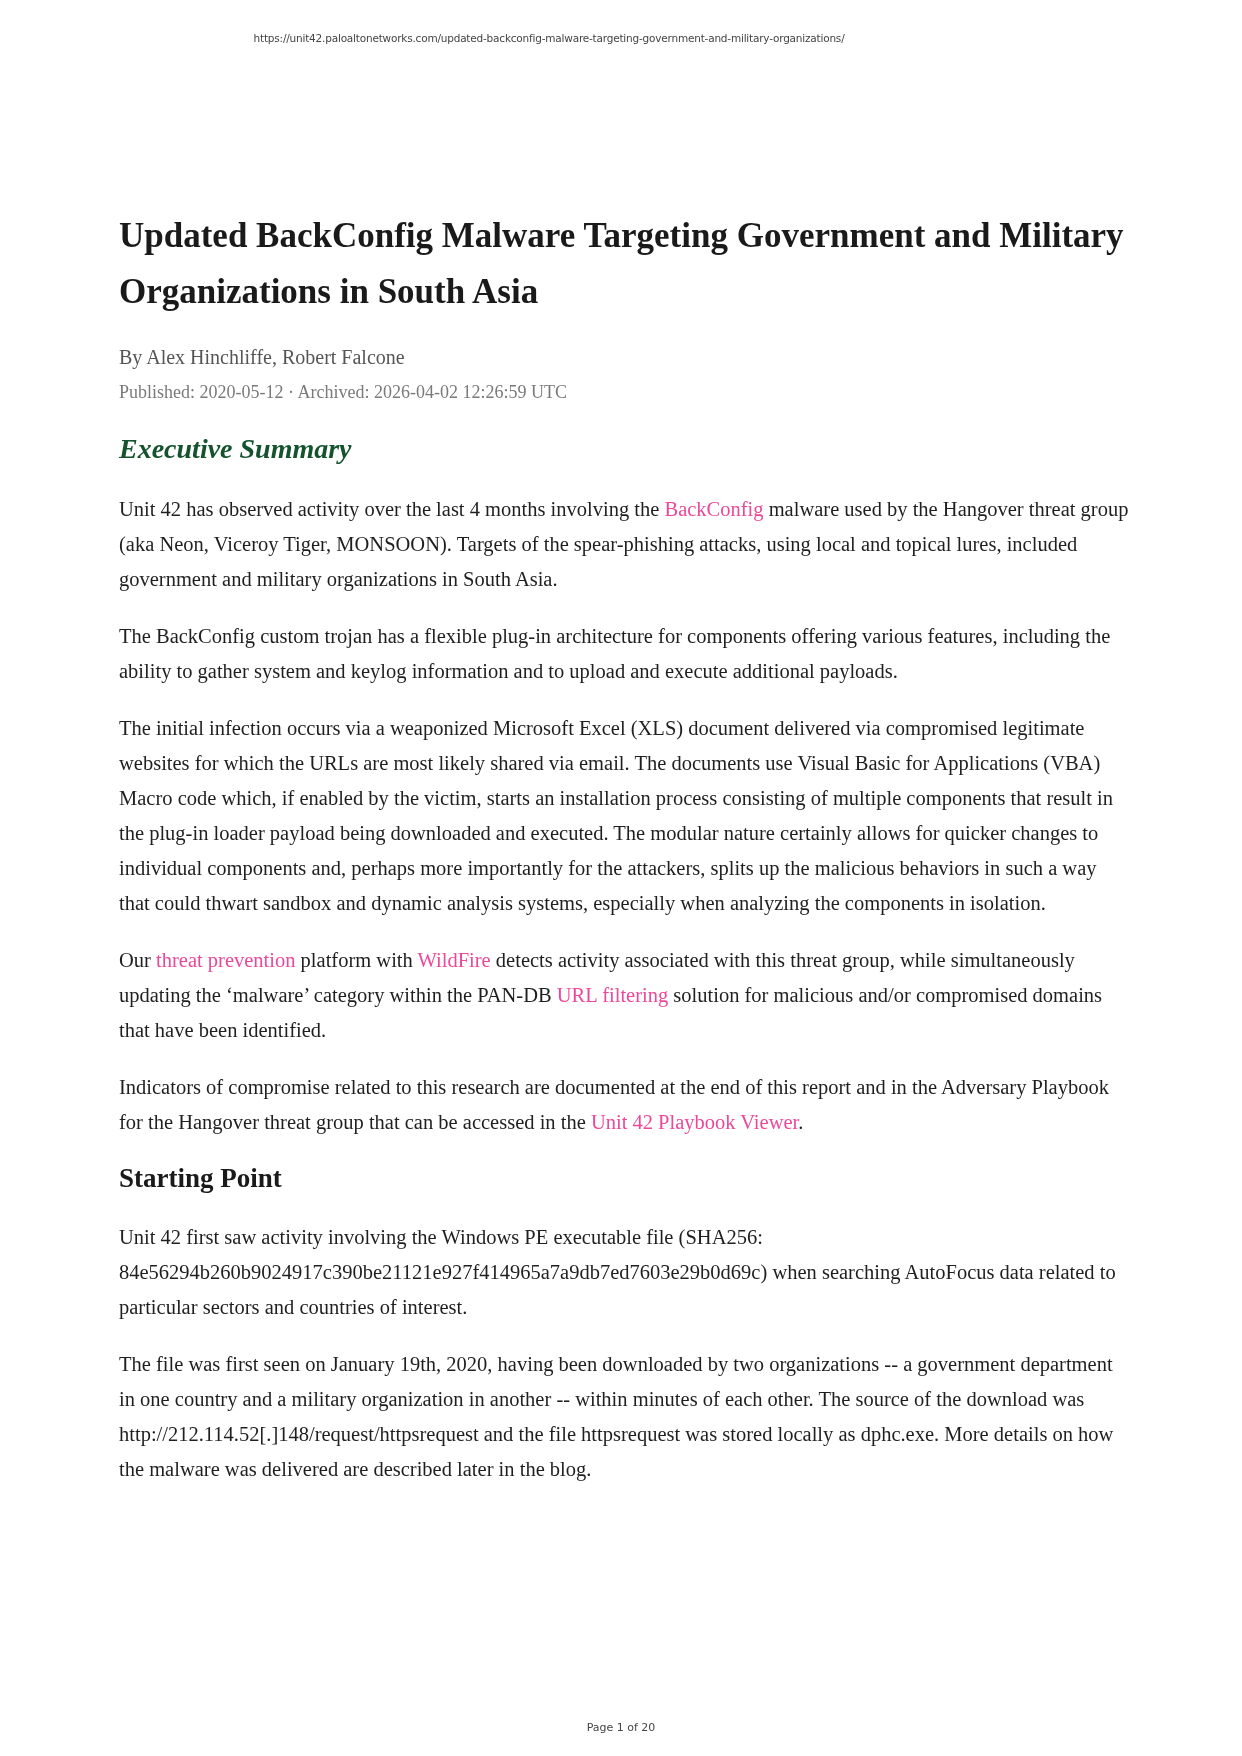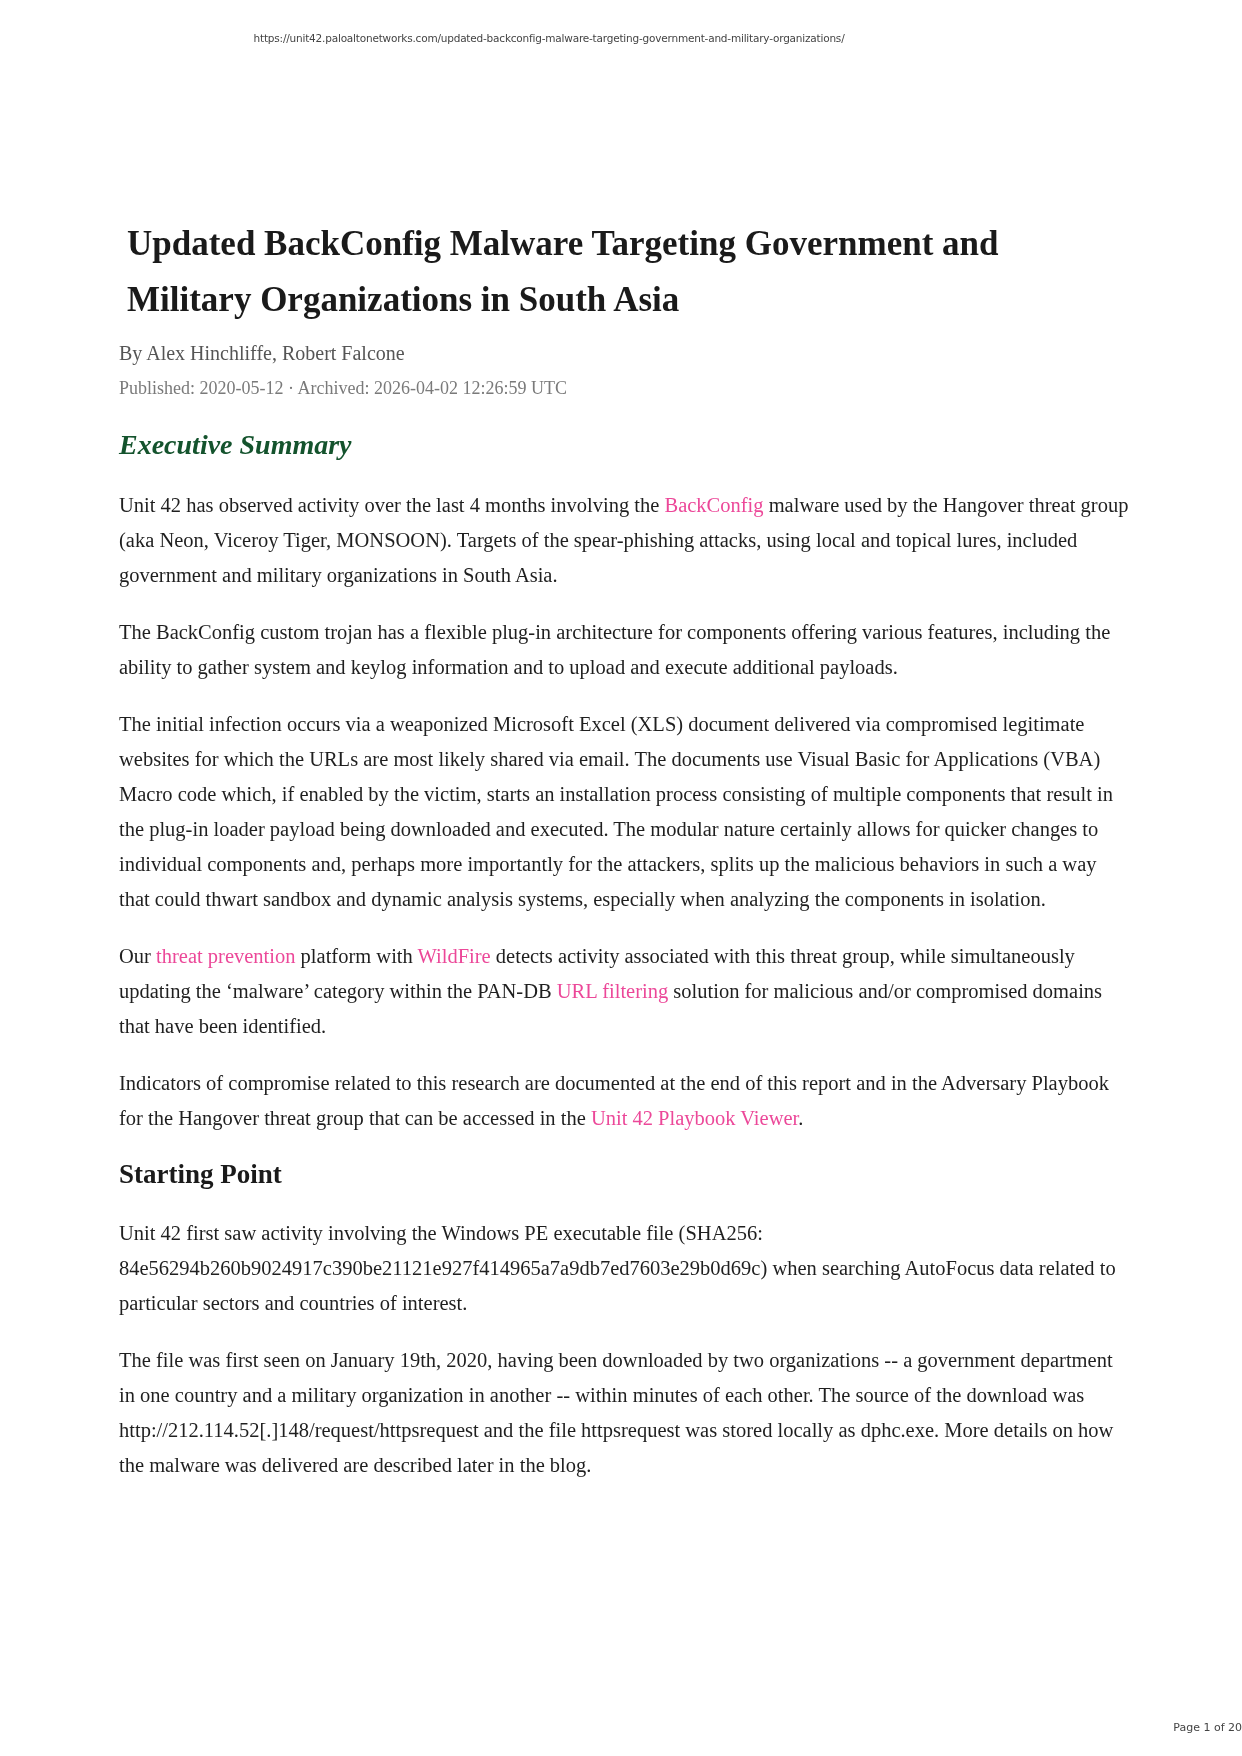--- a/index.html
+++ b/index.html
@@ -7,33 +7,33 @@
   .url-header {
     position: absolute; top: 32px; left: 0; width: 1098px; text-align: center;
     font-family: "DejaVu Sans", sans-serif; font-size: 10.5px; color: #444; letter-spacing: -0.2px;
   }
   .content {
     position: absolute; left: 119px; top: 208px; width: 1010px;
     font-family: "Liberation Serif", serif;
   }
   h1 {
     font-family: "Liberation Serif", serif; font-weight: bold; font-size: 35px; line-height: 56px;
-    margin: 8px; color: #1a1a1a;
+    margin: 0; color: #1a1a1a;
   }
-  .byline { font-size: 20px; color: #555; margin-top: 12px; line-height: 26px; }
+  .byline { font-size: 20px; color: #555; margin-top: 24px; line-height: 26px; }
   .meta { font-size: 18px; color: #7a7a7a; margin-top: 10px; line-height: 24px; }
   h2 { font-size: 28px; font-weight: bold; margin: 28px 0 0 0; line-height: 34px; color: #14532d; font-style: italic; }
   h3 { font-size: 27px; font-weight: bold; margin: 24px 0 0 0; line-height: 28px; color: #1a1a1a; }
   p { font-size: 20.5px; line-height: 35px; margin: 0; color: #1f1f1f; }
   .p-first { margin-top: 26px; }
   .p-gap { margin-top: 22px; }
   .p-after-h3 { margin-top: 28px; }
   a { color: #ec4899; }
   .page-footer {
-    position: absolute; top: 1721px; left: 0; width: 1242px; text-align: right;
+    position: absolute; top: 1721px; left: 0; width: 1242px; text-align: center;
     font-family: "DejaVu Sans", sans-serif; font-size: 11px; color: #444;
   }
 </style>
 </head>
 <body>
 
 <div class="url-header">https://unit42.paloaltonetworks.com/updated-backconfig-malware-targeting-government-and-military-organizations/</div>
 
 <div class="content">
   <h1>Updated BackConfig Malware Targeting Government and Military Organizations in South Asia</h1>

